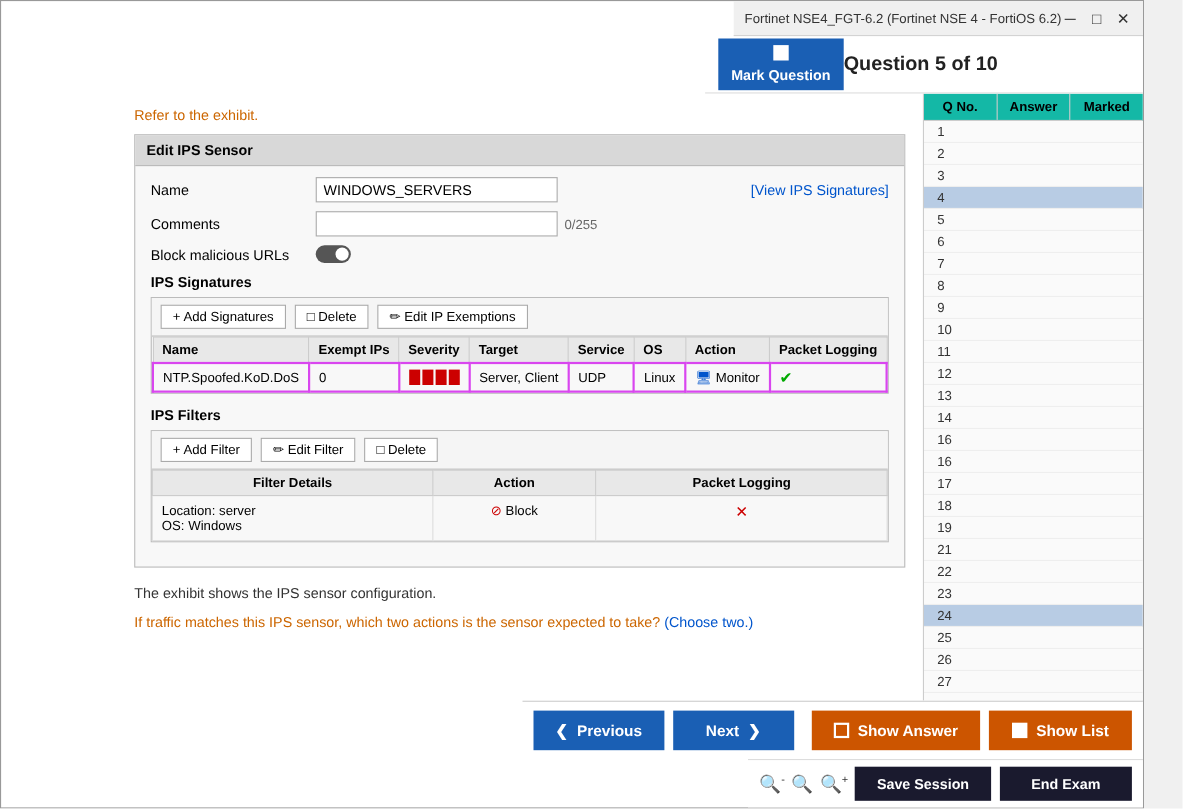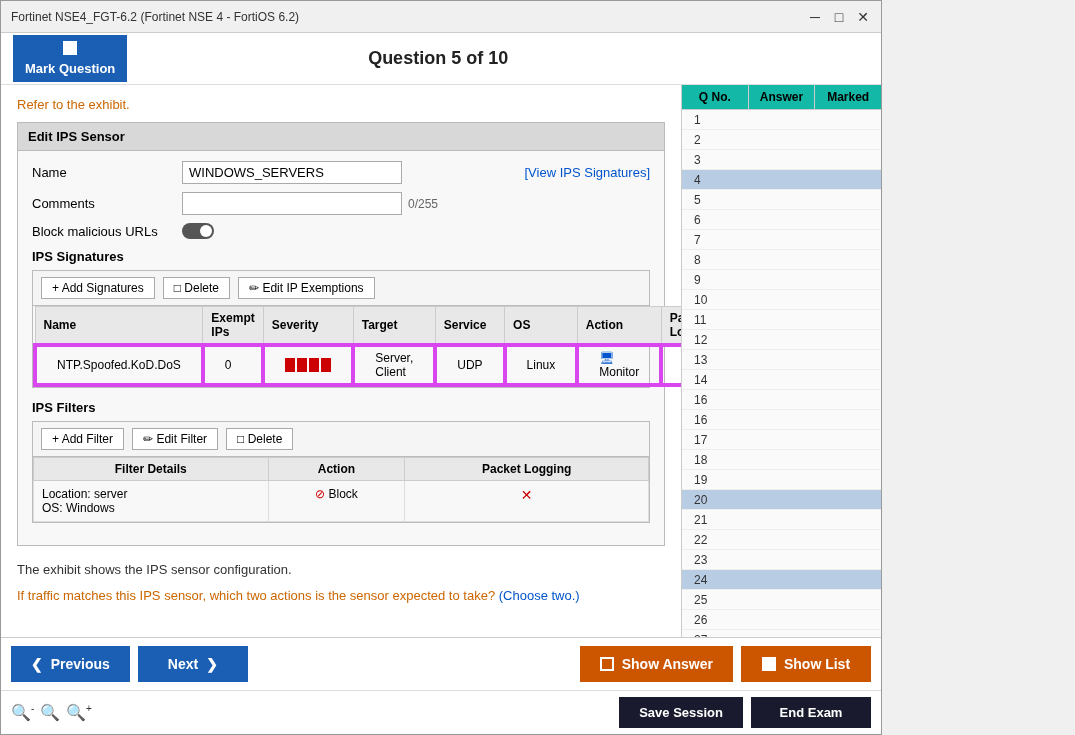--- a/index.html
+++ b/index.html
@@ -1,18 +1,18 @@
 <!DOCTYPE html>
 <html><head>
   <meta charset="utf-8">
   <style>
     * { box-sizing: border-box; margin: 0; padding: 0; }
     body { font-family: 'Segoe UI', Arial, sans-serif; font-size: 13px; background: #f0f0f0; width: 1075px; height: 735px; overflow: hidden; }
 
-    .window { width: 882px; height: 735px; background: #fff; border: 1px solid #999; display: flex; flex-direction: column; }
+    .window { width: 1040px; height: 735px; background: #fff; border: 1px solid #999; display: flex; flex-direction: column; align-items: flex-end; }
 
     .title-bar { background: #f0f0f0; border-bottom: 1px solid #ccc; padding: 5px 10px; display: flex; align-items: center; justify-content: space-between; height: 32px; }
     .title-bar-text { font-size: 12px; color: #333; }
     .title-bar-controls { display: flex; gap: 8px; }
     .title-bar-controls span { font-size: 14px; color: #333; cursor: pointer; width: 16px; text-align: center; }
 
     .toolbar { background: #fff; border-bottom: 1px solid #ddd; padding: 8px 12px; display: flex; align-items: center; justify-content: space-between; height: 52px; }
     .mark-question-btn { background: #1a5fb4; color: white; border: none; padding: 6px 12px; font-size: 13px; font-weight: bold; cursor: pointer; display: flex; align-items: center; gap: 6px; flex-direction: column; }
     .mark-question-btn .checkbox-icon { width: 14px; height: 14px; background: white; display: inline-block; }
     .question-title { font-size: 18px; font-weight: bold; color: #222; }
@@ -36,21 +36,21 @@
     .toggle::after { content: ''; position: absolute; right: 2px; top: 2px; width: 12px; height: 12px; background: white; border-radius: 50%; }
 
     .section-title { font-weight: bold; font-size: 13px; margin: 10px 0 6px 0; }
 
     .signatures-box { border: 1px solid #bbb; margin-bottom: 12px; }
     .sig-toolbar { display: flex; gap: 8px; padding: 6px 8px; border-bottom: 1px solid #bbb; background: #f5f5f5; }
     .sig-btn { background: white; border: 1px solid #aaa; padding: 3px 10px; font-size: 12px; cursor: pointer; display: flex; align-items: center; gap: 4px; }
 
     .sig-table { width: 100%; border-collapse: collapse; font-size: 12px; }
     .sig-table th { background: #e8e8e8; border: 1px solid #ccc; padding: 4px 8px; text-align: left; font-weight: bold; }
-    .sig-table td { border: 4px solid #d946ef; padding: 4px 20px; }
+    .sig-table td { border: 2px solid #d946ef; padding: 4px 8px; }
     .severity-bar { display: flex; gap: 2px; }
     .sev-block { width: 10px; height: 14px; background: #cc0000; }
     .check-green { color: #00aa00; font-size: 14px; }
 
     .filters-box { border: 1px solid #bbb; margin-bottom: 12px; }
     .filter-toolbar { display: flex; gap: 8px; padding: 6px 8px; border-bottom: 1px solid #bbb; background: #f5f5f5; }
     .filter-table { width: 100%; border-collapse: collapse; font-size: 12px; }
     .filter-table th { background: #e8e8e8; border: 1px solid #ccc; padding: 4px 8px; text-align: center; font-weight: bold; }
     .filter-table td { border: 1px solid #ddd; padding: 6px 8px; vertical-align: top; }
     .red-circle { color: #cc0000; font-size: 14px; }
@@ -318,25 +318,20 @@
           <div class="q-row">
       <span class="q-num">18</span>
       <span class="q-answer"></span>
       <span class="q-marked"></span>
     </div>
           <div class="q-row">
       <span class="q-num">19</span>
       <span class="q-answer"></span>
       <span class="q-marked"></span>
     </div>
-          <div class="q-row highlighted">
-      <span class="q-num">20</span>
-      <span class="q-answer"></span>
-      <span class="q-marked"></span>
-    </div>
           <div class="q-row">
       <span class="q-num">21</span>
       <span class="q-answer"></span>
       <span class="q-marked"></span>
     </div>
           <div class="q-row">
       <span class="q-num">22</span>
       <span class="q-answer"></span>
       <span class="q-marked"></span>
     </div>

